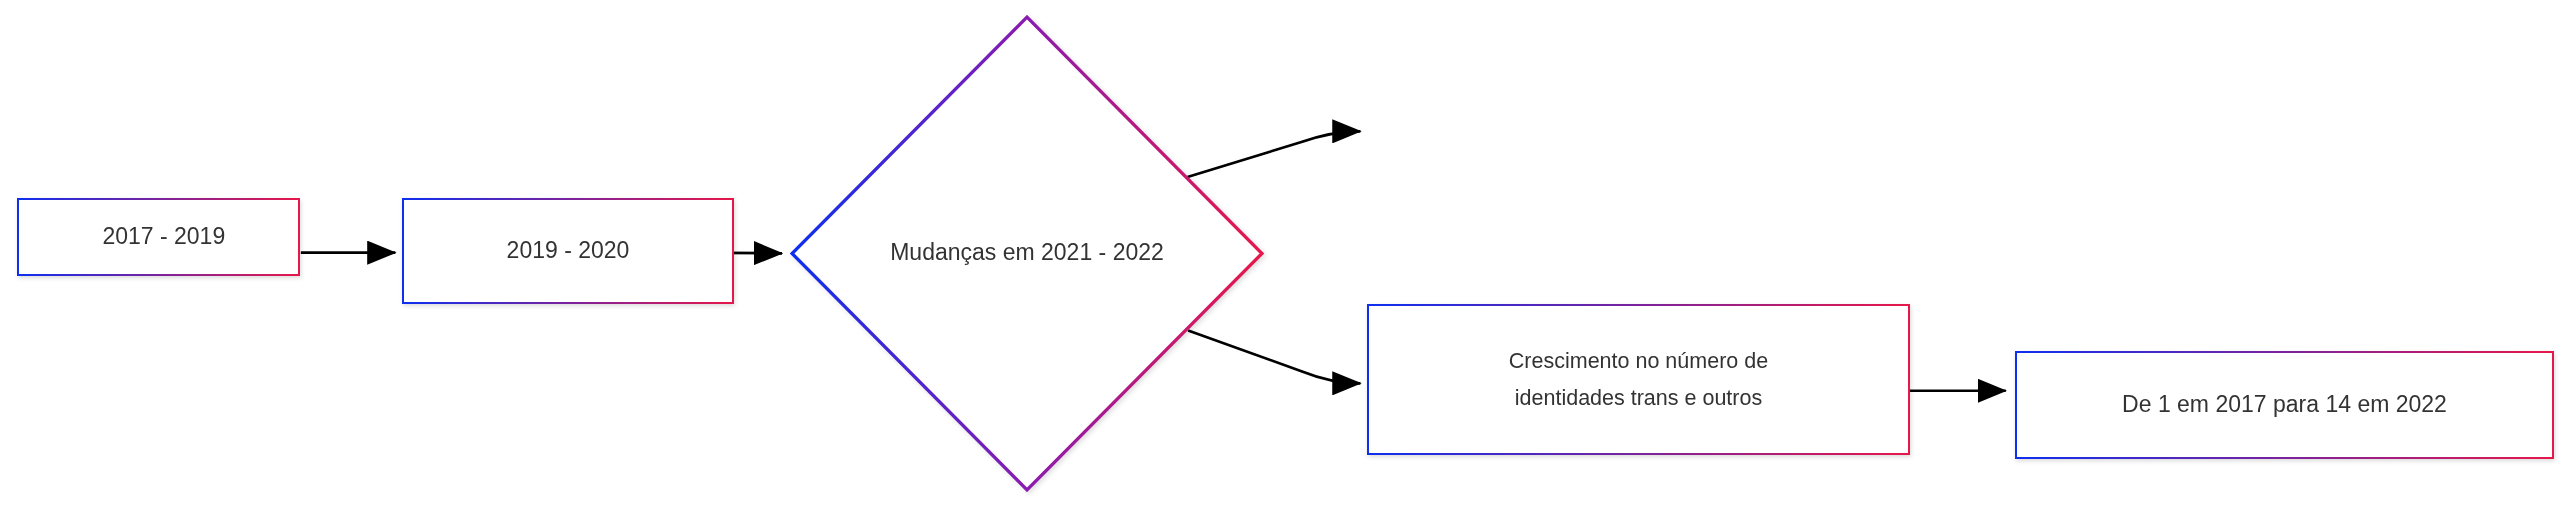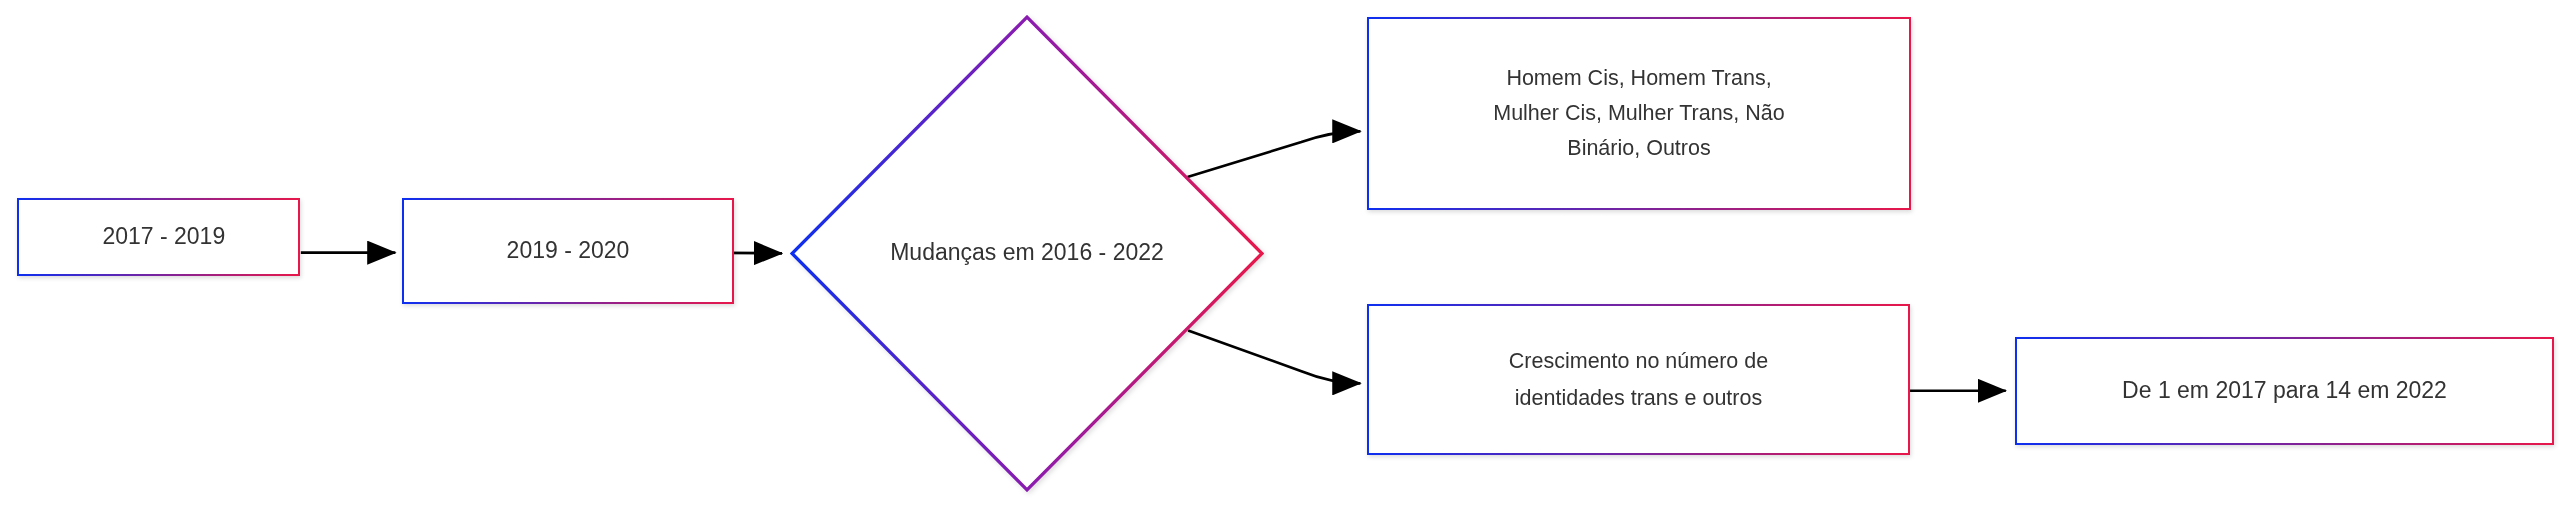--- a/index.html
+++ b/index.html
@@ -127,33 +127,28 @@
       <defs>
         <linearGradient id="diamondGrad" x1="0" y1="0" x2="1" y2="0">
           <stop offset="0%" stop-color="#0d2ff0"></stop>
           <stop offset="50%" stop-color="#8a1bb0"></stop>
           <stop offset="100%" stop-color="#e8174a"></stop>
         </linearGradient>
       </defs>
       <polygon points="353.5,3 704,355.5 353.5,708 3,355.5" fill="#ffffff" stroke="url(#diamondGrad)" stroke-width="5"></polygon>
     </svg>
     <div class="diamond-label t-34">
-      <span>Mudanças em 2016 - 2022</span>
+      <span>Mudanças em 2021 - 2022</span>
     </div>
   </div>
 
-  <div class="node t-32" style="left:1367px; top:17px; width:544px; height:193px; --g1:#0d2ff0; --g2:#e8174a;">
-    <span class="node-inner" style="line-height:1.62;">Homem Cis, Homem Trans,
-Mulher Cis, Mulher Trans, Não
-Binário, Outros</span>
-  </div>
 
   <div class="node t-32" style="left:1367px; top:304px; width:543px; height:151px; --g1:#0d2ff0; --g2:#e8174a;">
     <span class="node-inner" style="line-height:1.72;">Crescimento no número de
 identidades trans e outros</span>
   </div>
 
-  <div class="node t-34" style="left:2015px; top:337px; width:539px; height:108px; --g1:#0d2ff0; --g2:#e8174a;">
+  <div class="node t-34" style="left:2015px; top:351px; width:539px; height:108px; --g1:#0d2ff0; --g2:#e8174a;">
     <span class="node-inner">De 1 em 2017 para 14 em 2022</span>
   </div>
 
 </div>
 
 
 </body></html>

